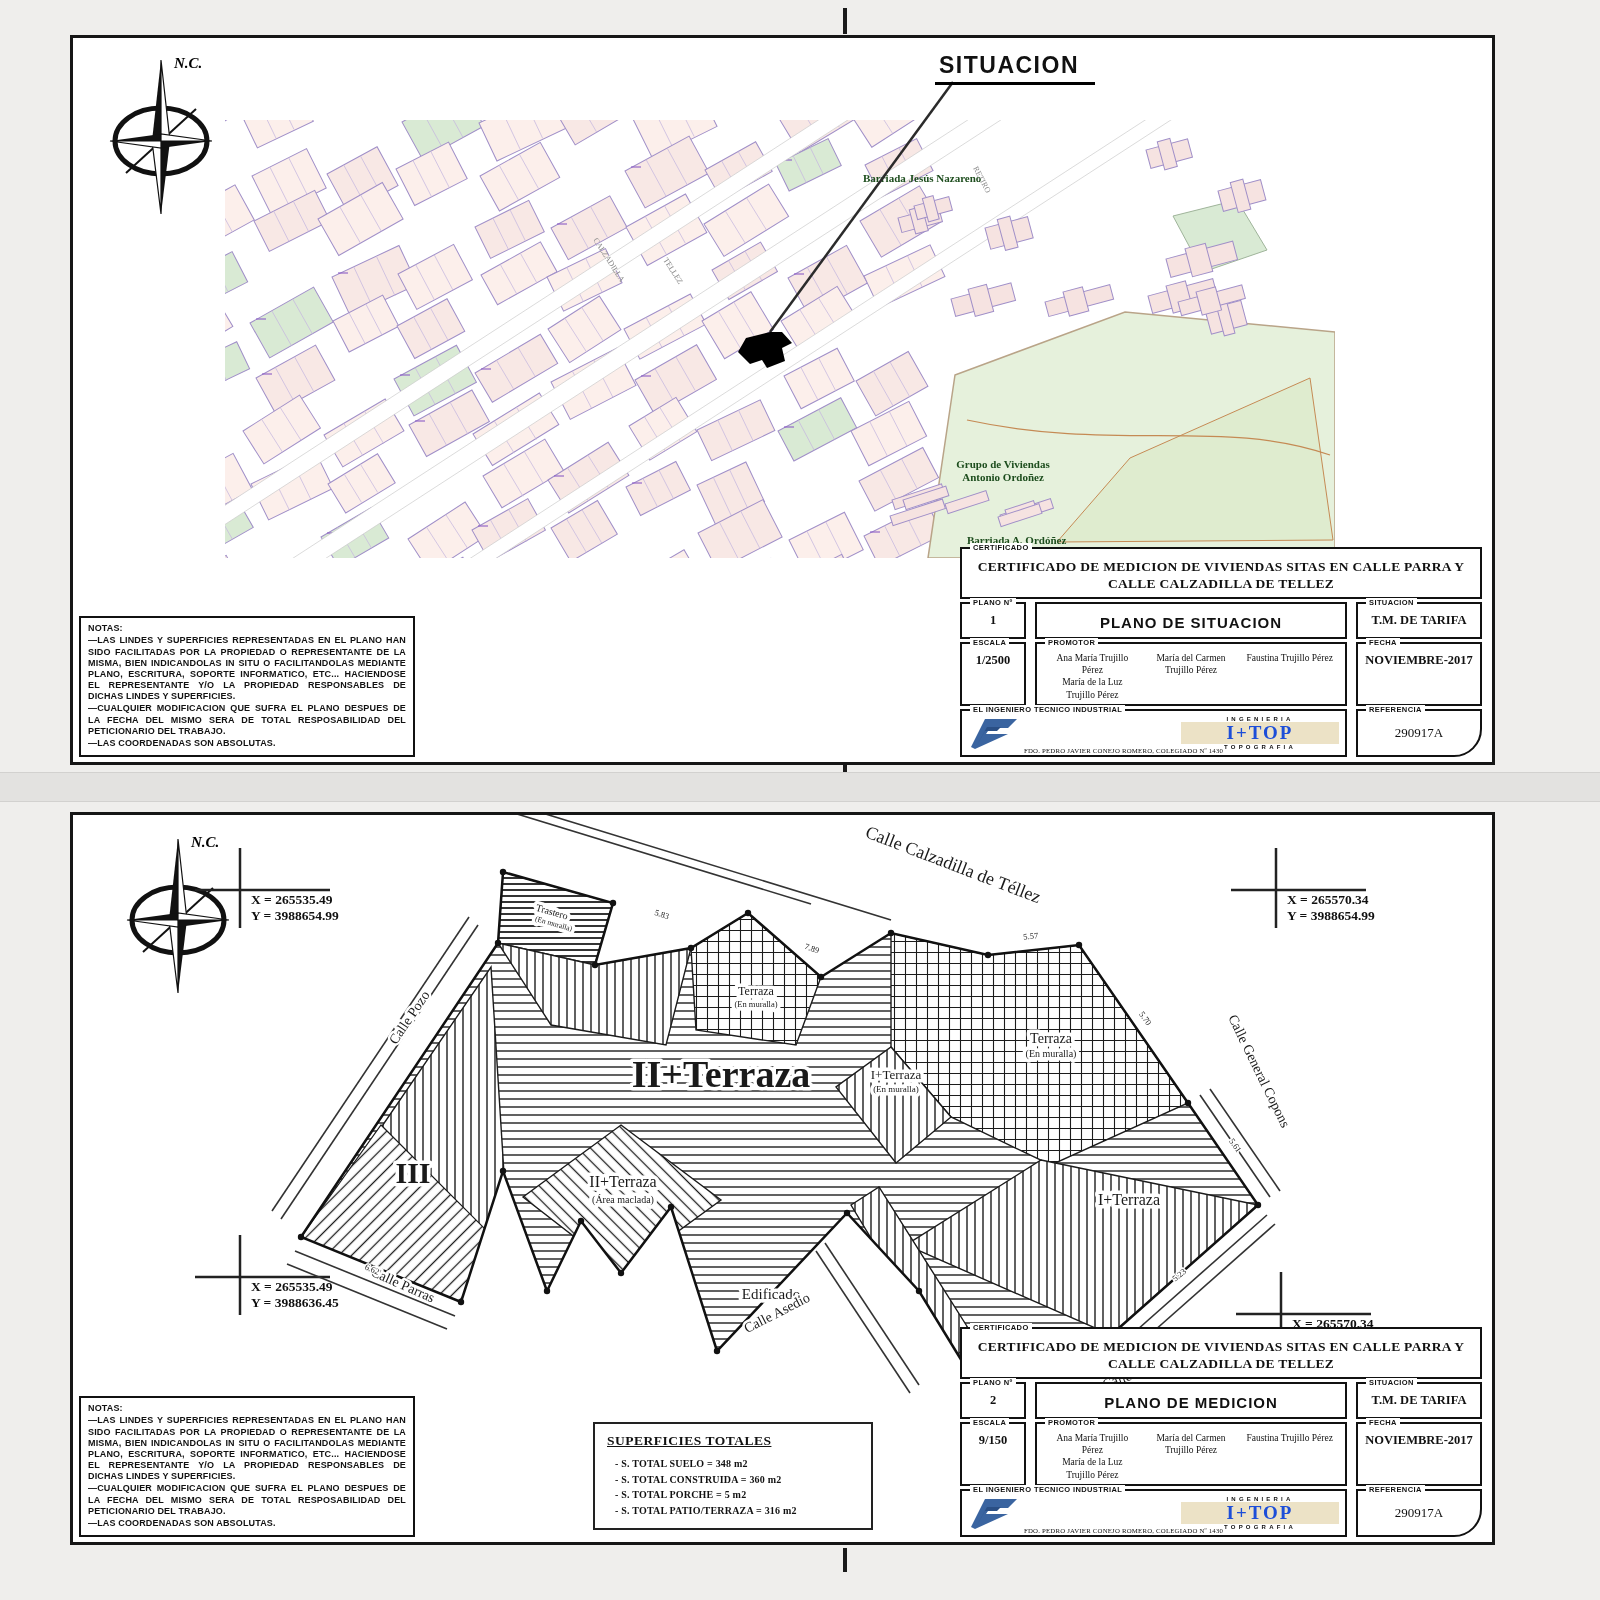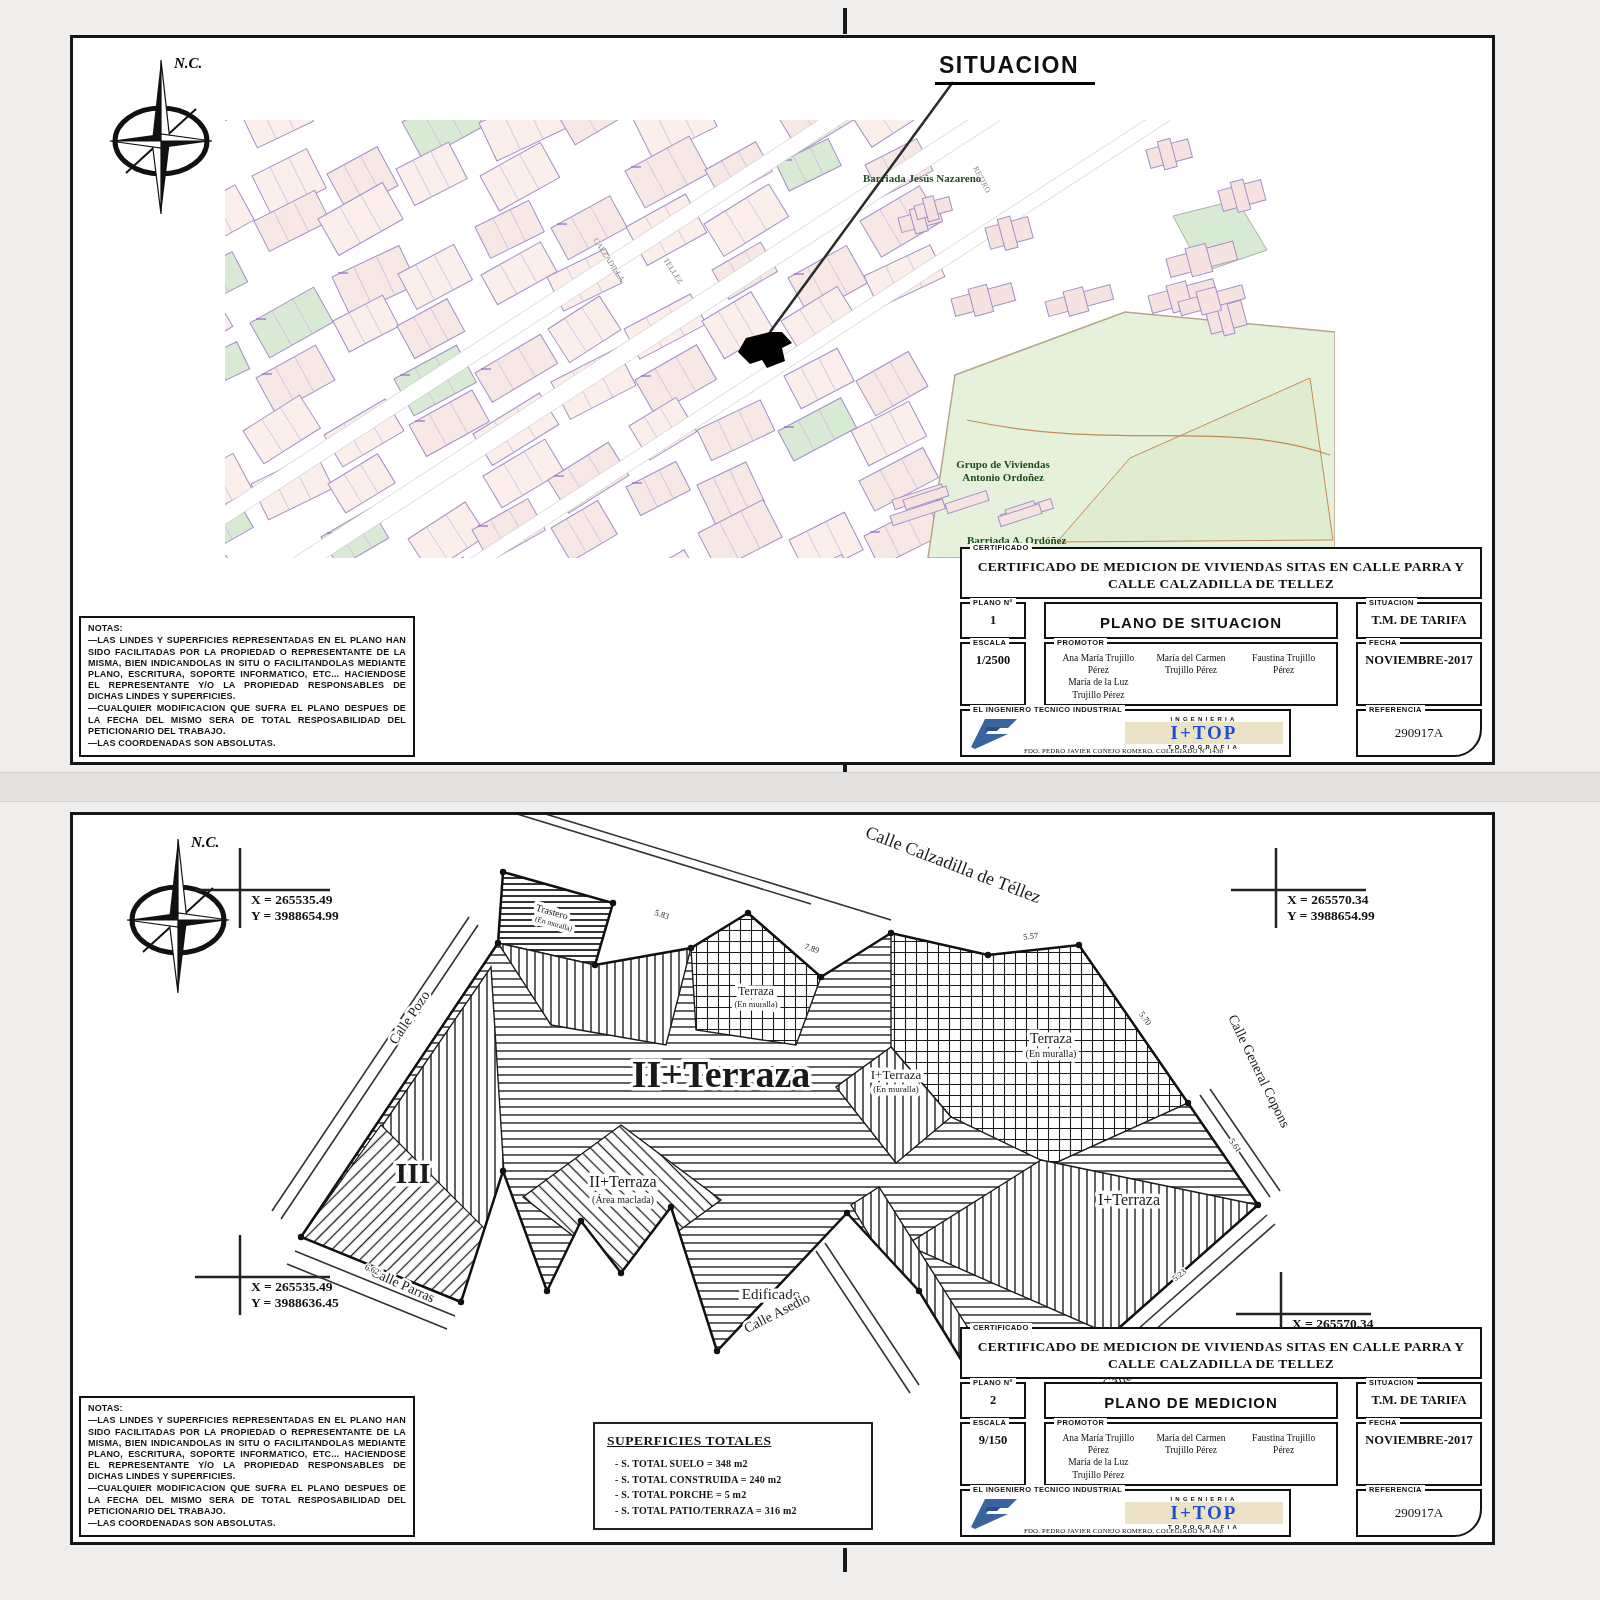--- a/index.html
+++ b/index.html
@@ -45,39 +45,39 @@
 
   
   .tblock{position:absolute;right:10px;bottom:5px;width:522px;display:flex;
           flex-direction:column;gap:3px;z-index:6;}
   .tb-box{position:relative;border:2px solid #111;background:#fff;}
   .blab{position:absolute;top:-6px;left:8px;background:#fff;padding:0 3px;
         font-size:7.5px;font-weight:bold;letter-spacing:.4px;white-space:nowrap;}
   .tb-cert{padding:10px 6px 4px 6px;text-align:center;}
   .cert-text{font-family:"Liberation Serif",serif;font-weight:bold;font-size:13.5px;
              letter-spacing:.3px;line-height:1.25;}
-  .tb-row{display:flex;gap:18px;}
+  .tb-row{display:flex;gap:9px;}
   .tb-small{width:62px;text-align:center;}
   .tb-mid{flex:1;text-align:center;}
   .tb-right{width:122px;text-align:center;}
   .tb-val{font-family:"Liberation Serif",serif;font-size:12.5px;font-weight:bold;padding:9px 2px 5px 2px;}
   .tb-title{font-family:Liberation Sans, sans-serif;font-size:15px;letter-spacing:1px;
             font-weight:bold;padding:10px 2px 6px 2px;}
   .prom-grid{display:grid;grid-template-columns:1fr 1fr 1fr;gap:0 8px;padding:8px 10px 3px 10px;}
   .prom-name{font-family:"Liberation Serif",serif;font-size:9.5px;line-height:1.3;text-align:center;}
   .tb-ing{flex:1;height:44px;}
   .ing-inner{display:flex;align-items:center;height:100%;position:relative;}
   .bluelogo{margin-left:5px;}
   .firma{position:absolute;left:62px;bottom:1px;font-family:"Liberation Serif",serif;
          font-size:6.8px;letter-spacing:.2px;}
   .itop{position:absolute;right:6px;top:5px;width:158px;text-align:center;}
   .itop .row1,.itop .row3{font-size:6px;font-weight:bold;letter-spacing:3.2px;}
   .itop .row2{background:#ece2c6;font-family:"Liberation Serif",serif;font-weight:bold;
               font-size:19px;color:#1d4ed8;letter-spacing:2px;line-height:1.05;padding:1px 0;}
-  .tb-ref{width:122px;text-align:center;border-radius:0 0 28px 0;margin-left:47px;}
+  .tb-ref{width:122px;text-align:center;border-radius:0 0 28px 0;}
   .tb-ref .tb-val{padding-top:14px;font-weight:normal;font-size:13px;}
 
   svg text{font-family:"Liberation Serif",serif;}
 </style>
 </head>
 <body>
 
 <div class="page">
 
   <div class="tick" style="left:843px;top:8px;height:26px;"></div>
@@ -998,21 +998,21 @@
         <text x="892" y="205" transform="rotate(55 892 205)">5.70</text>
         <text x="982" y="332" transform="rotate(55 982 332)">5.61</text>
         <text x="930" y="462" transform="rotate(-40 930 462)">5.23</text>
         <text x="120" y="457" transform="rotate(23 120 457)">6.62</text>
       </g>
     </svg>
 
     <div class="supbox">
       <div class="suptitle">SUPERFICIES TOTALES</div>
       <div class="supline">- S. TOTAL SUELO = 348 m2</div>
-      <div class="supline">- S. TOTAL CONSTRUIDA = 240 m2</div>
+      <div class="supline">- S. TOTAL CONSTRUIDA = 360 m2</div>
       <div class="supline">- S. TOTAL PORCHE = 5 m2</div>
       <div class="supline">- S. TOTAL PATIO/TERRAZA = 316 m2</div>
     </div>
 
     <div class="notas">
       <div class="nline">NOTAS:</div>
       <div class="nline">—LAS LINDES Y SUPERFICIES REPRESENTADAS EN EL PLANO HAN SIDO FACILITADAS POR LA PROPIEDAD O REPRESENTANTE DE LA MISMA, BIEN INDICANDOLAS IN SITU O FACILITANDOLAS MEDIANTE PLANO, ESCRITURA, SOPORTE INFORMATICO, ETC... HACIENDOSE EL REPRESENTANTE Y/O LA PROPIEDAD RESPONSABLES DE DICHAS LINDES Y SUPERFICIES.</div>
       <div class="nline">—CUALQUIER MODIFICACION QUE SUFRA EL PLANO DESPUES DE LA FECHA DEL MISMO SERA DE TOTAL RESPOSABILIDAD DEL PETICIONARIO DEL TRABAJO.</div>
       <div class="nline">—LAS COORDENADAS SON ABSOLUTAS.</div>
     </div>

